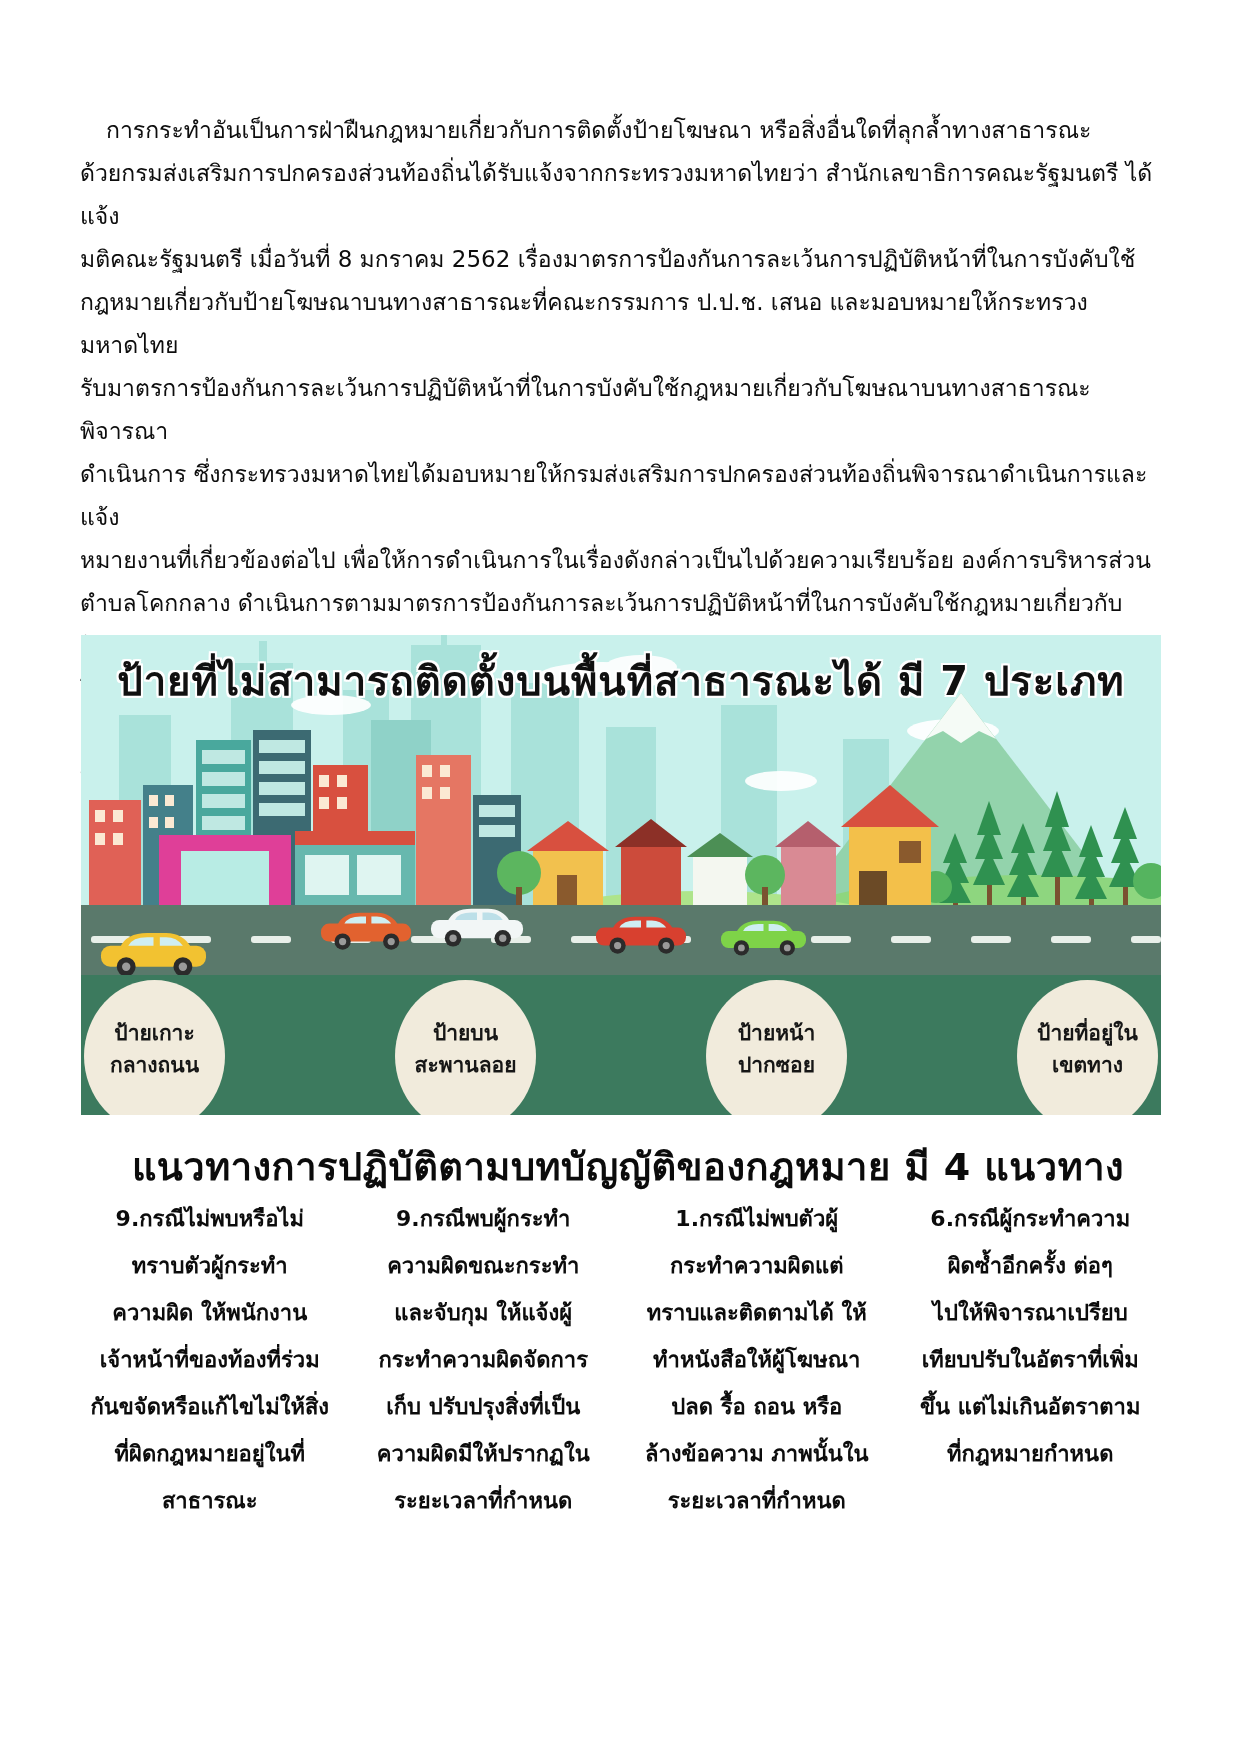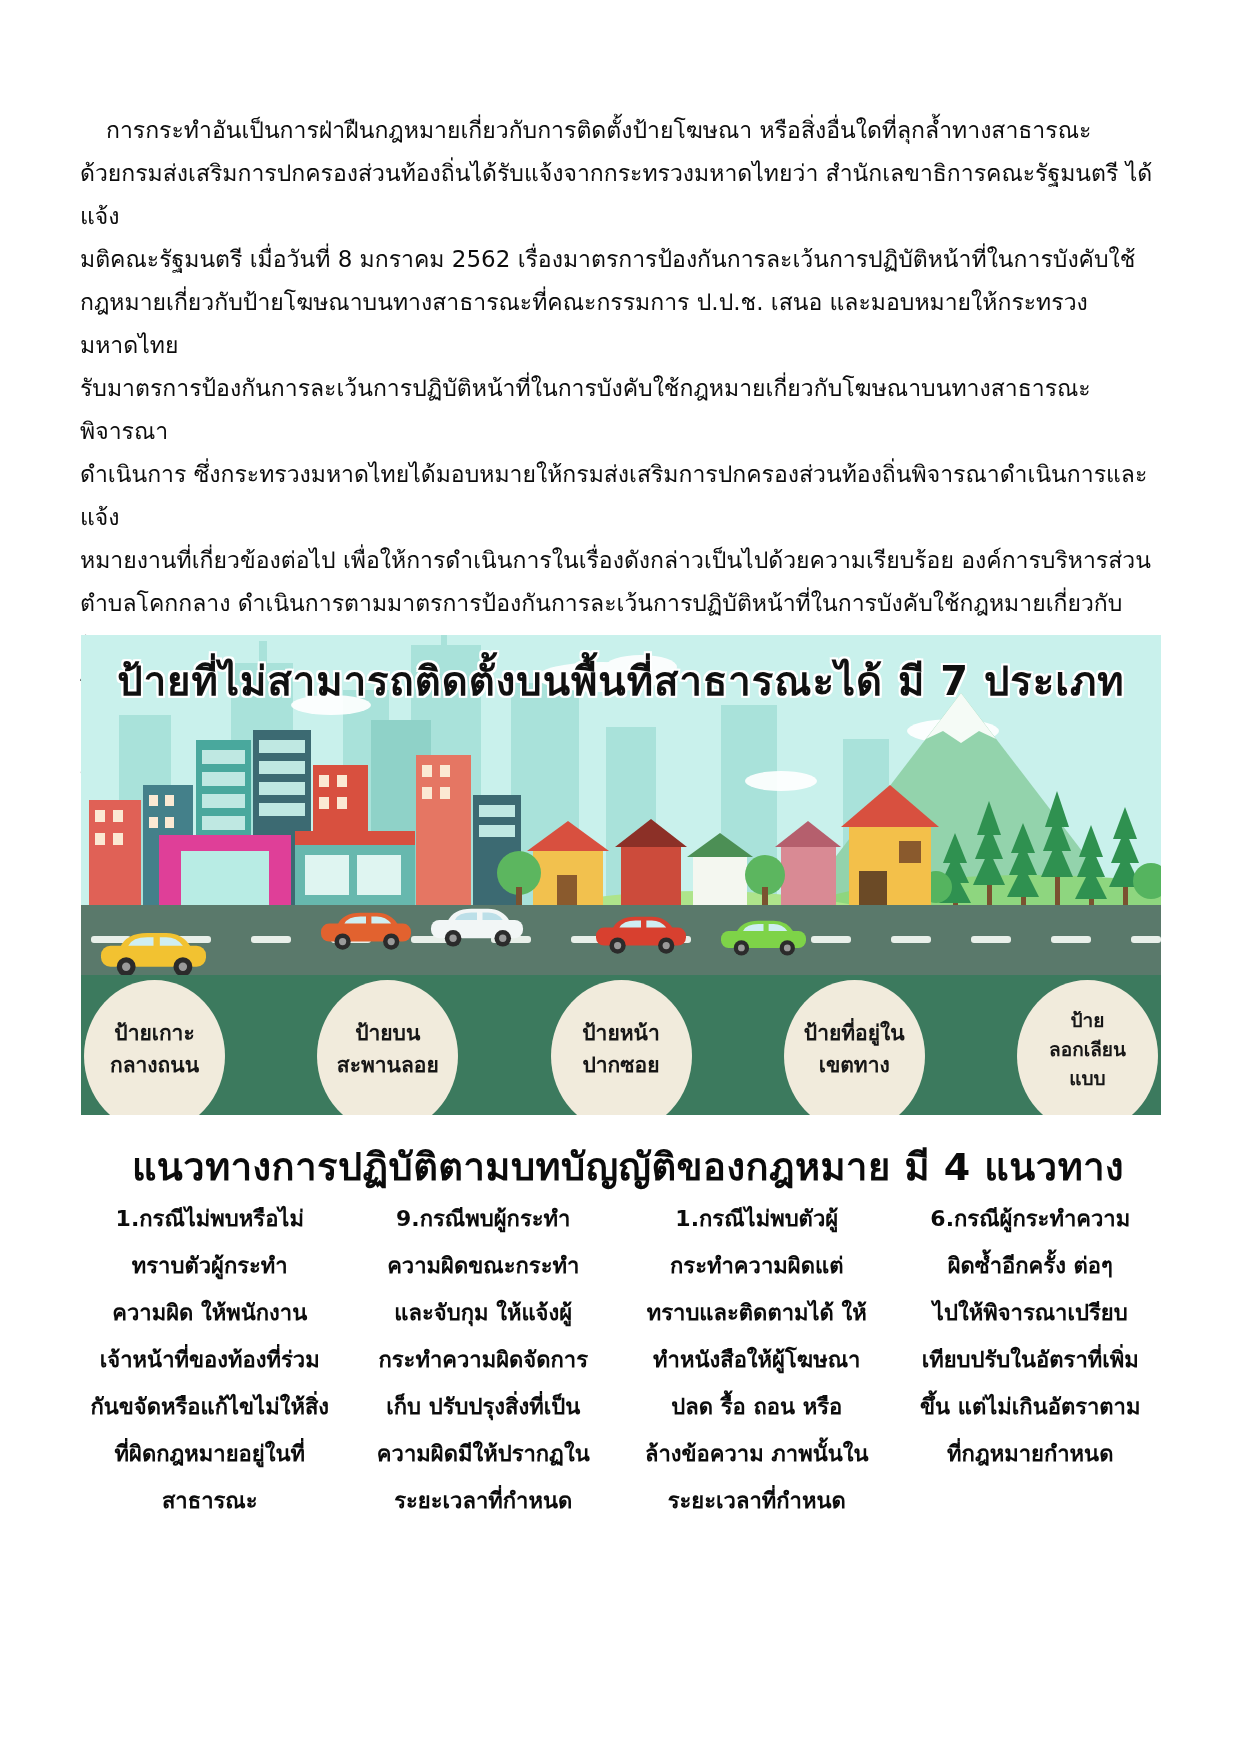--- a/index.html
+++ b/index.html
@@ -306,30 +306,27 @@
 
     <div class="oval-band">
       <div class="oval">ป้ายเกาะ
 กลางถนน</div>
       <div class="oval">ป้ายบน
 สะพานลอย</div>
       <div class="oval">ป้ายหน้า
 ปากซอย</div>
       <div class="oval">ป้ายที่อยู่ใน
 เขตทาง</div>
-      <div class="oval">ป้าย
-ลอกเลียน
-แบบ</div>
     </div>
   </div>
 
   <h2 class="guidelines-title">แนวทางการปฏิบัติตามบทบัญญัติของกฎหมาย มี 4 แนวทาง</h2>
 
   <div class="columns">
-    <div class="col">1.กรณีไม่พบหรือไม่
+    <div class="col">9.กรณีไม่พบหรือไม่
 ทราบตัวผู้กระทำ
 ความผิด ให้พนักงาน
 เจ้าหน้าที่ของท้องที่ร่วม
 กันขจัดหรือแก้ไขไม่ให้สิ่ง
 ที่ผิดกฎหมายอยู่ในที่
 สาธารณะ</div>
     <div class="col">9.กรณีพบผู้กระทำ
 ความผิดขณะกระทำ
 และจับกุม ให้แจ้งผู้
 กระทำความผิดจัดการ

